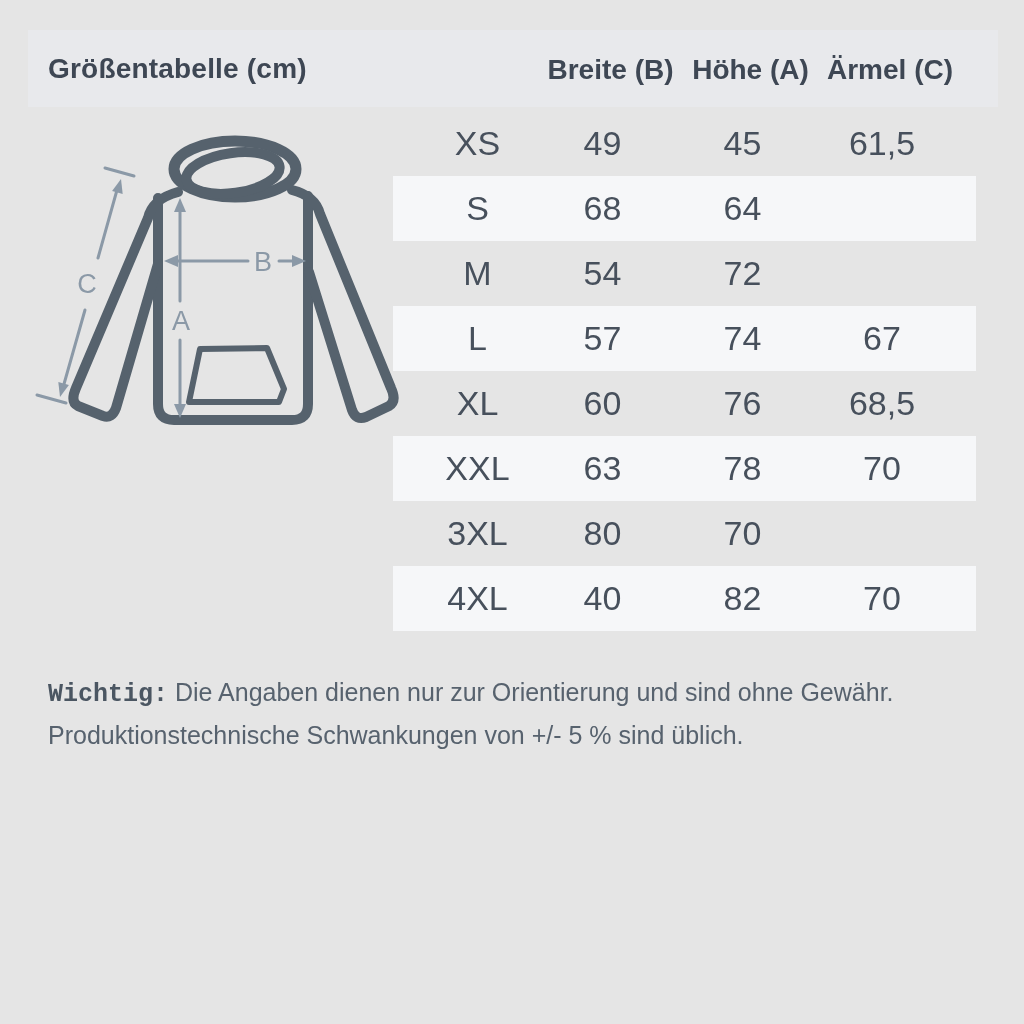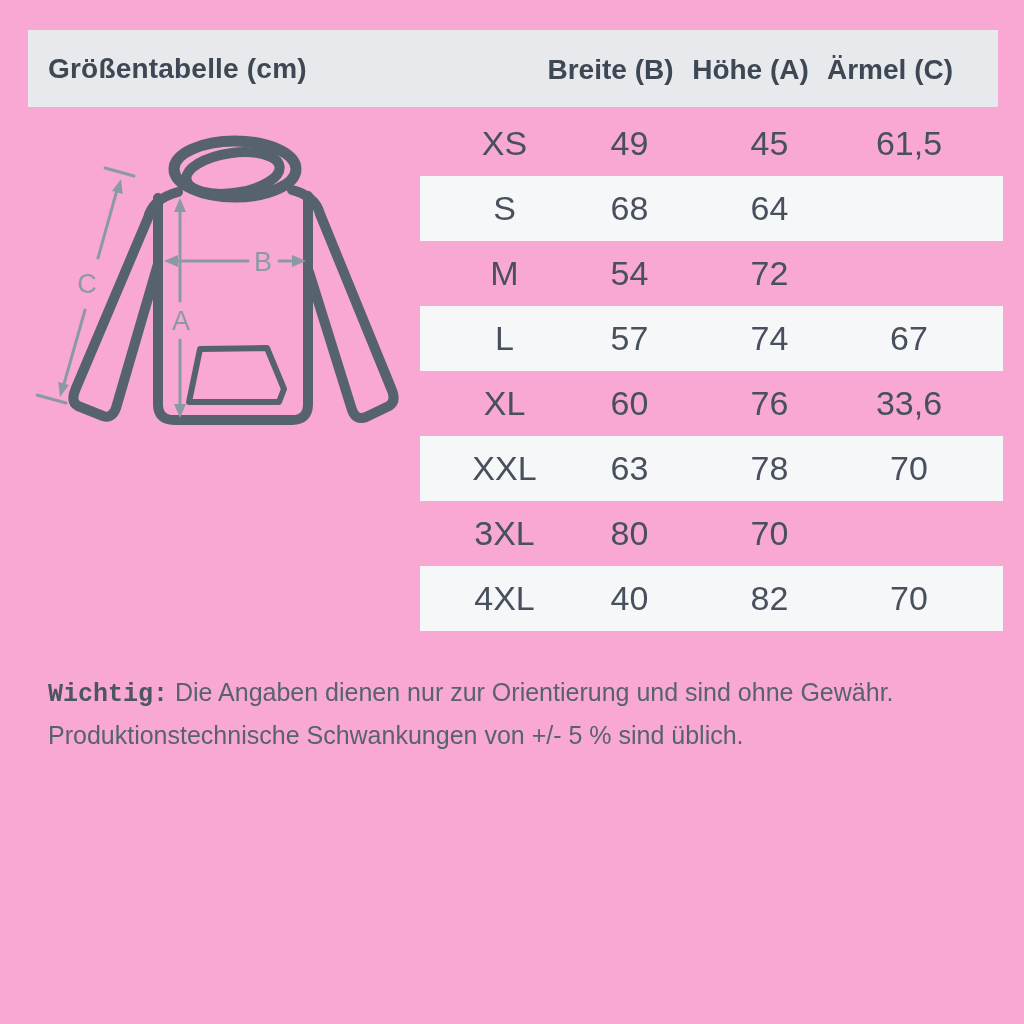--- a/index.html
+++ b/index.html
@@ -1,20 +1,20 @@
 <!DOCTYPE html>
 <html><head>
 <meta charset="utf-8">
 <style>
   html, body { margin: 0; padding: 0; background: #ffffff; }
   #canvas {
     position: relative;
     width: 1024px;
     height: 1024px;
-    background: #f9a8d4;
+    background: #e5e5e5;
     font-family: "Liberation Sans", sans-serif;
     overflow: hidden;
   }
 
   
   .header-band {
     position: absolute;
     left: 28px; top: 30px;
     width: 970px; height: 77px;
     background: #e8e9ec;
@@ -41,21 +41,21 @@
   .header-col {
     text-align: center;
     font-size: 28px; font-weight: bold;
     color: #3e4754;
     white-space: nowrap;
   }
 
   
   .size-table {
     position: absolute;
-    left: 420px; top: 111px;
+    left: 393px; top: 111px;
     width: 583px;
   }
   .trow {
     height: 65px;
     display: grid;
     grid-template-columns: 115px 135px 145px 134px;
     padding: 0 27px;
     box-sizing: border-box;
     align-items: center;
   }
@@ -176,21 +176,21 @@
     <div class="trow">
       <div class="tcell">L</div>
       <div class="tcell">57</div>
       <div class="tcell">74</div>
       <div class="tcell">67</div>
     </div>
     <div class="trow">
       <div class="tcell">XL</div>
       <div class="tcell">60</div>
       <div class="tcell">76</div>
-      <div class="tcell">33,6</div>
+      <div class="tcell">68,5</div>
     </div>
     <div class="trow">
       <div class="tcell">XXL</div>
       <div class="tcell">63</div>
       <div class="tcell">78</div>
       <div class="tcell">70</div>
     </div>
     <div class="trow">
       <div class="tcell">3XL</div>
       <div class="tcell">80</div>

